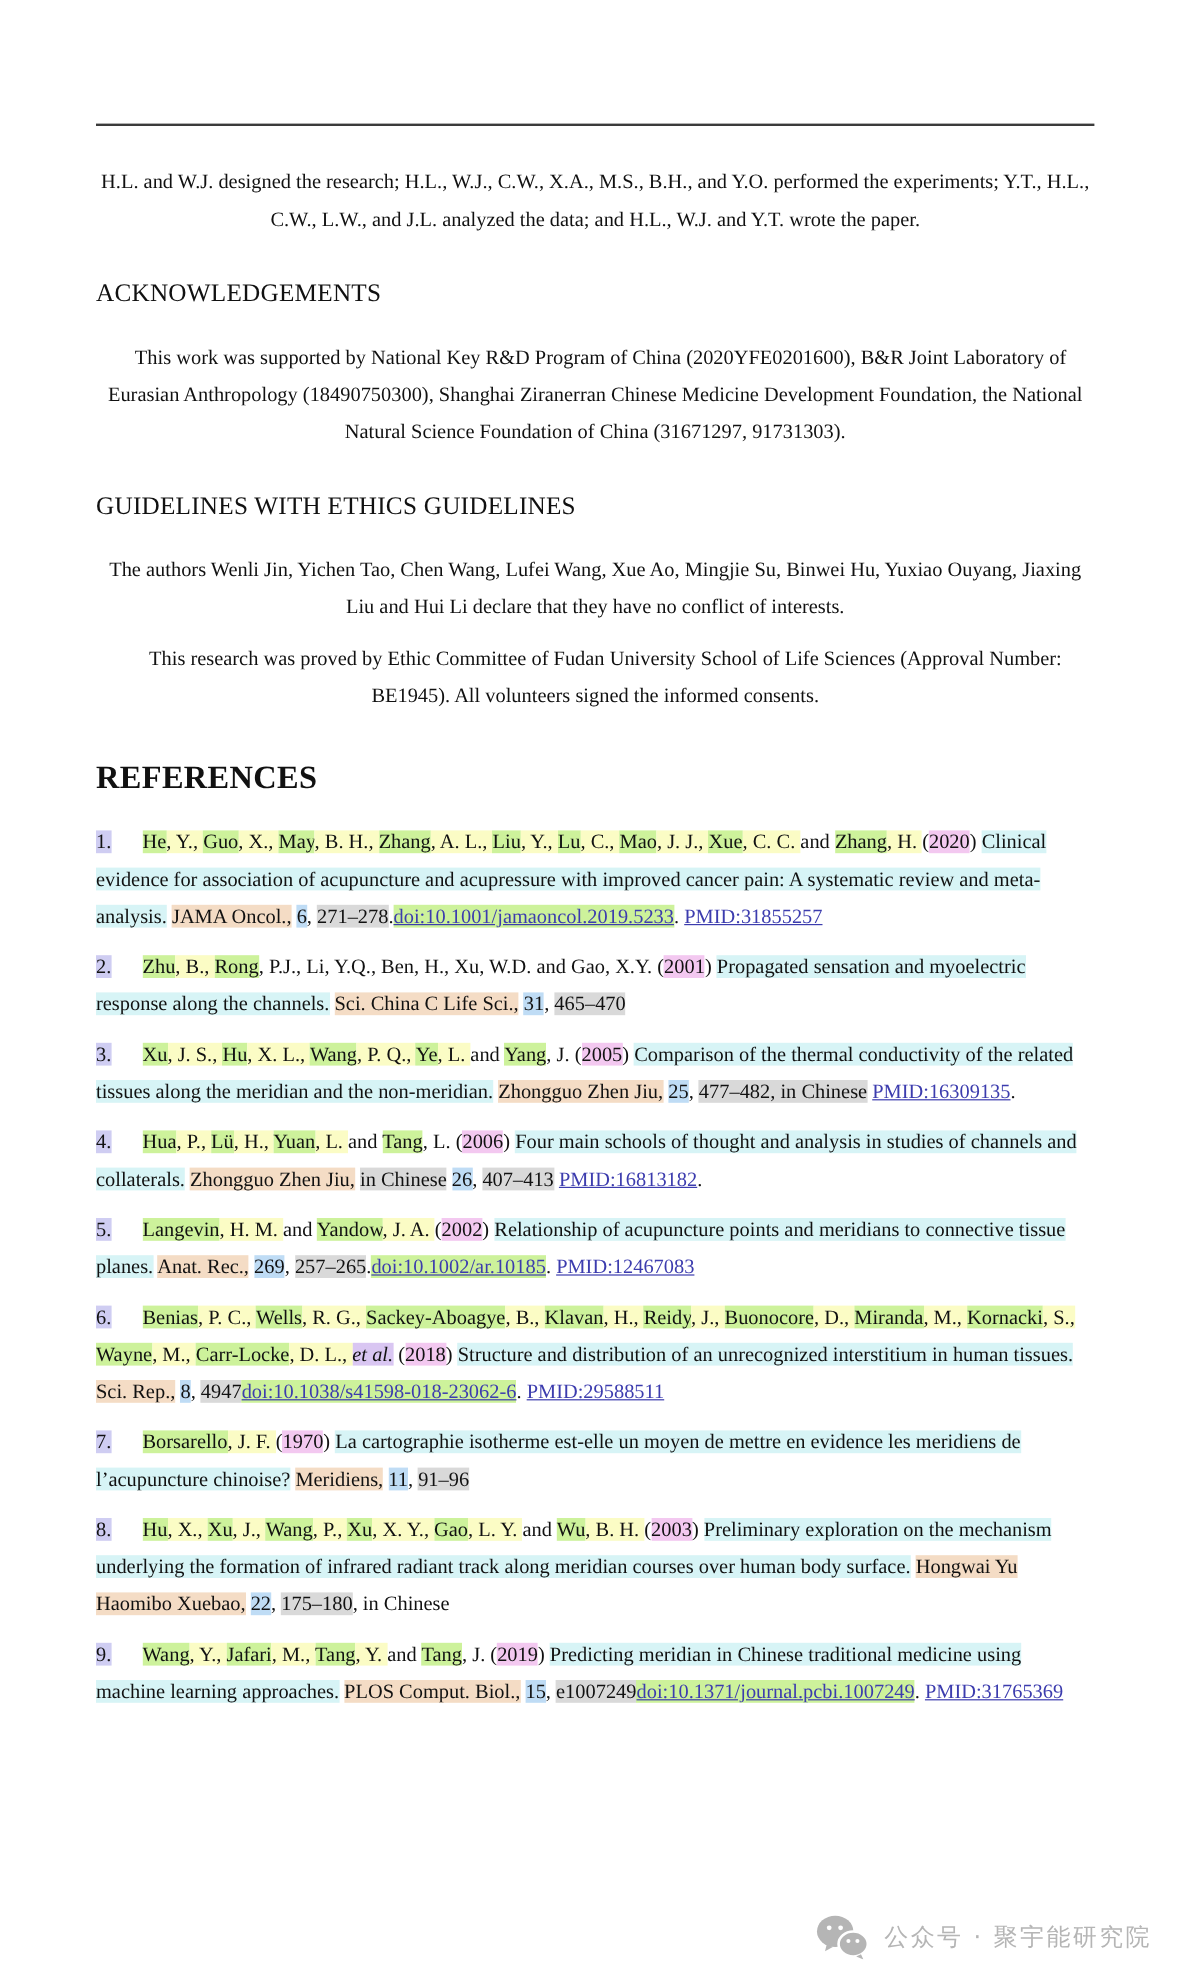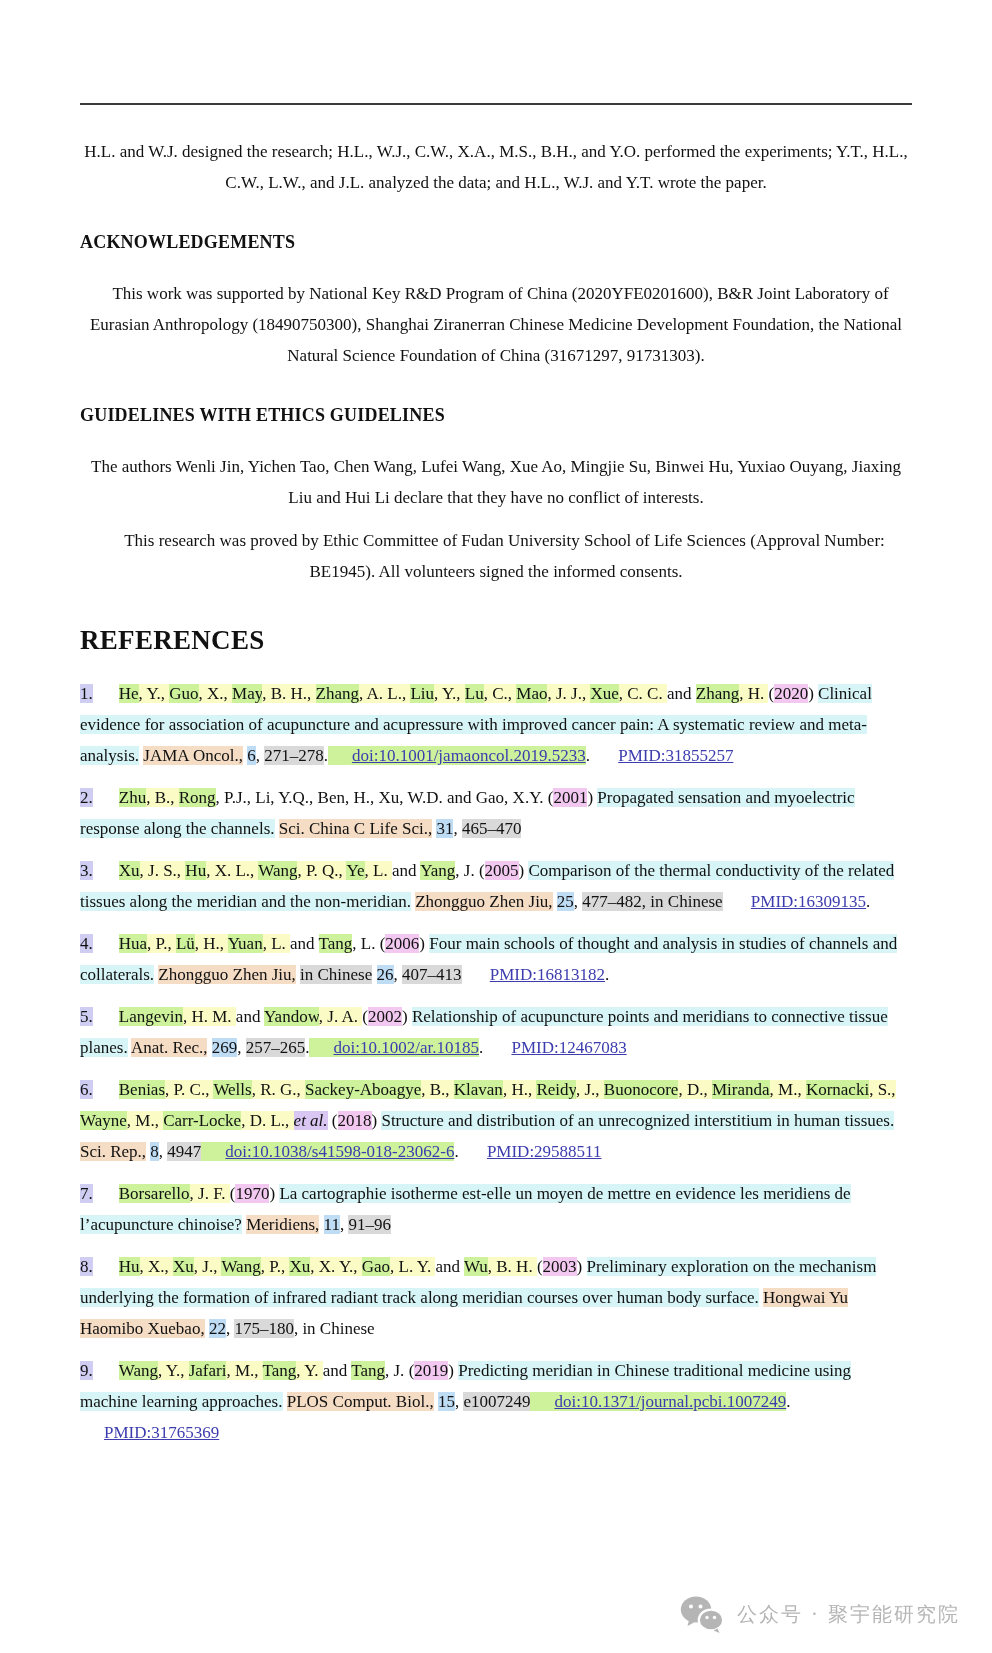--- a/index.html
+++ b/index.html
@@ -12,36 +12,36 @@
   body{
     width:992px; height:1653px; position:relative; overflow:hidden;
     font-family:"Liberation Serif", serif; font-size:17px; color:#111111;
   }
   .content{padding:103px 80px 0 80px;}
   .top-rule{border:none; border-top:2px solid #3b3b3b; margin:0 0 31px 0;}
   .para{line-height:31px; margin:0 0 12px 0; text-align:center;}
   .indent-sm{text-indent:9px;}
   .indent-md{text-indent:17px;}
   .section-heading{
-    font-size:18px; font-weight:bold; margin:34px 0 25px 0; letter-spacing:0.2px;
+    font-size:21px; font-weight:normal; margin:34px 0 25px 0; letter-spacing:0.2px;
   }
   .references-heading{
     font-size:27px; font-weight:bold; margin:38px 0 22px 0; letter-spacing:0.3px;
   }
   .ref{line-height:31px; margin:0 0 11px 0;}
   .refnum{background:var(--c-lavender); margin-right:26px;}
   .hl-green{background:var(--c-green);}
   .hl-yellow{background:var(--c-yellow);}
   .hl-pink{background:var(--c-pink);}
   .hl-cyan{background:var(--c-cyan);}
   .hl-peach{background:var(--c-peach);}
   .hl-blue{background:var(--c-blue);}
   .hl-gray{background:var(--c-gray);}
   .hl-etal{background:var(--c-purple); font-style:italic;}
-  a.ref-link{color:var(--c-link); text-decoration:underline; cursor:pointer;padding-left:24px;}
+  a.ref-link{color:var(--c-link); text-decoration:underline; cursor:pointer;}
   a.ref-link.doi-bg{background:var(--c-green);}
   .watermark{
     position:absolute; right:32px; bottom:20px;
     display:flex; align-items:center; gap:13px;
     color:var(--c-watermark); font-size:20px; letter-spacing:2px;
     font-family:"DejaVu Sans", sans-serif;
   }
   .wm-icon{display:inline-block; width:44px; height:38px;}
 </style>
 </head>

